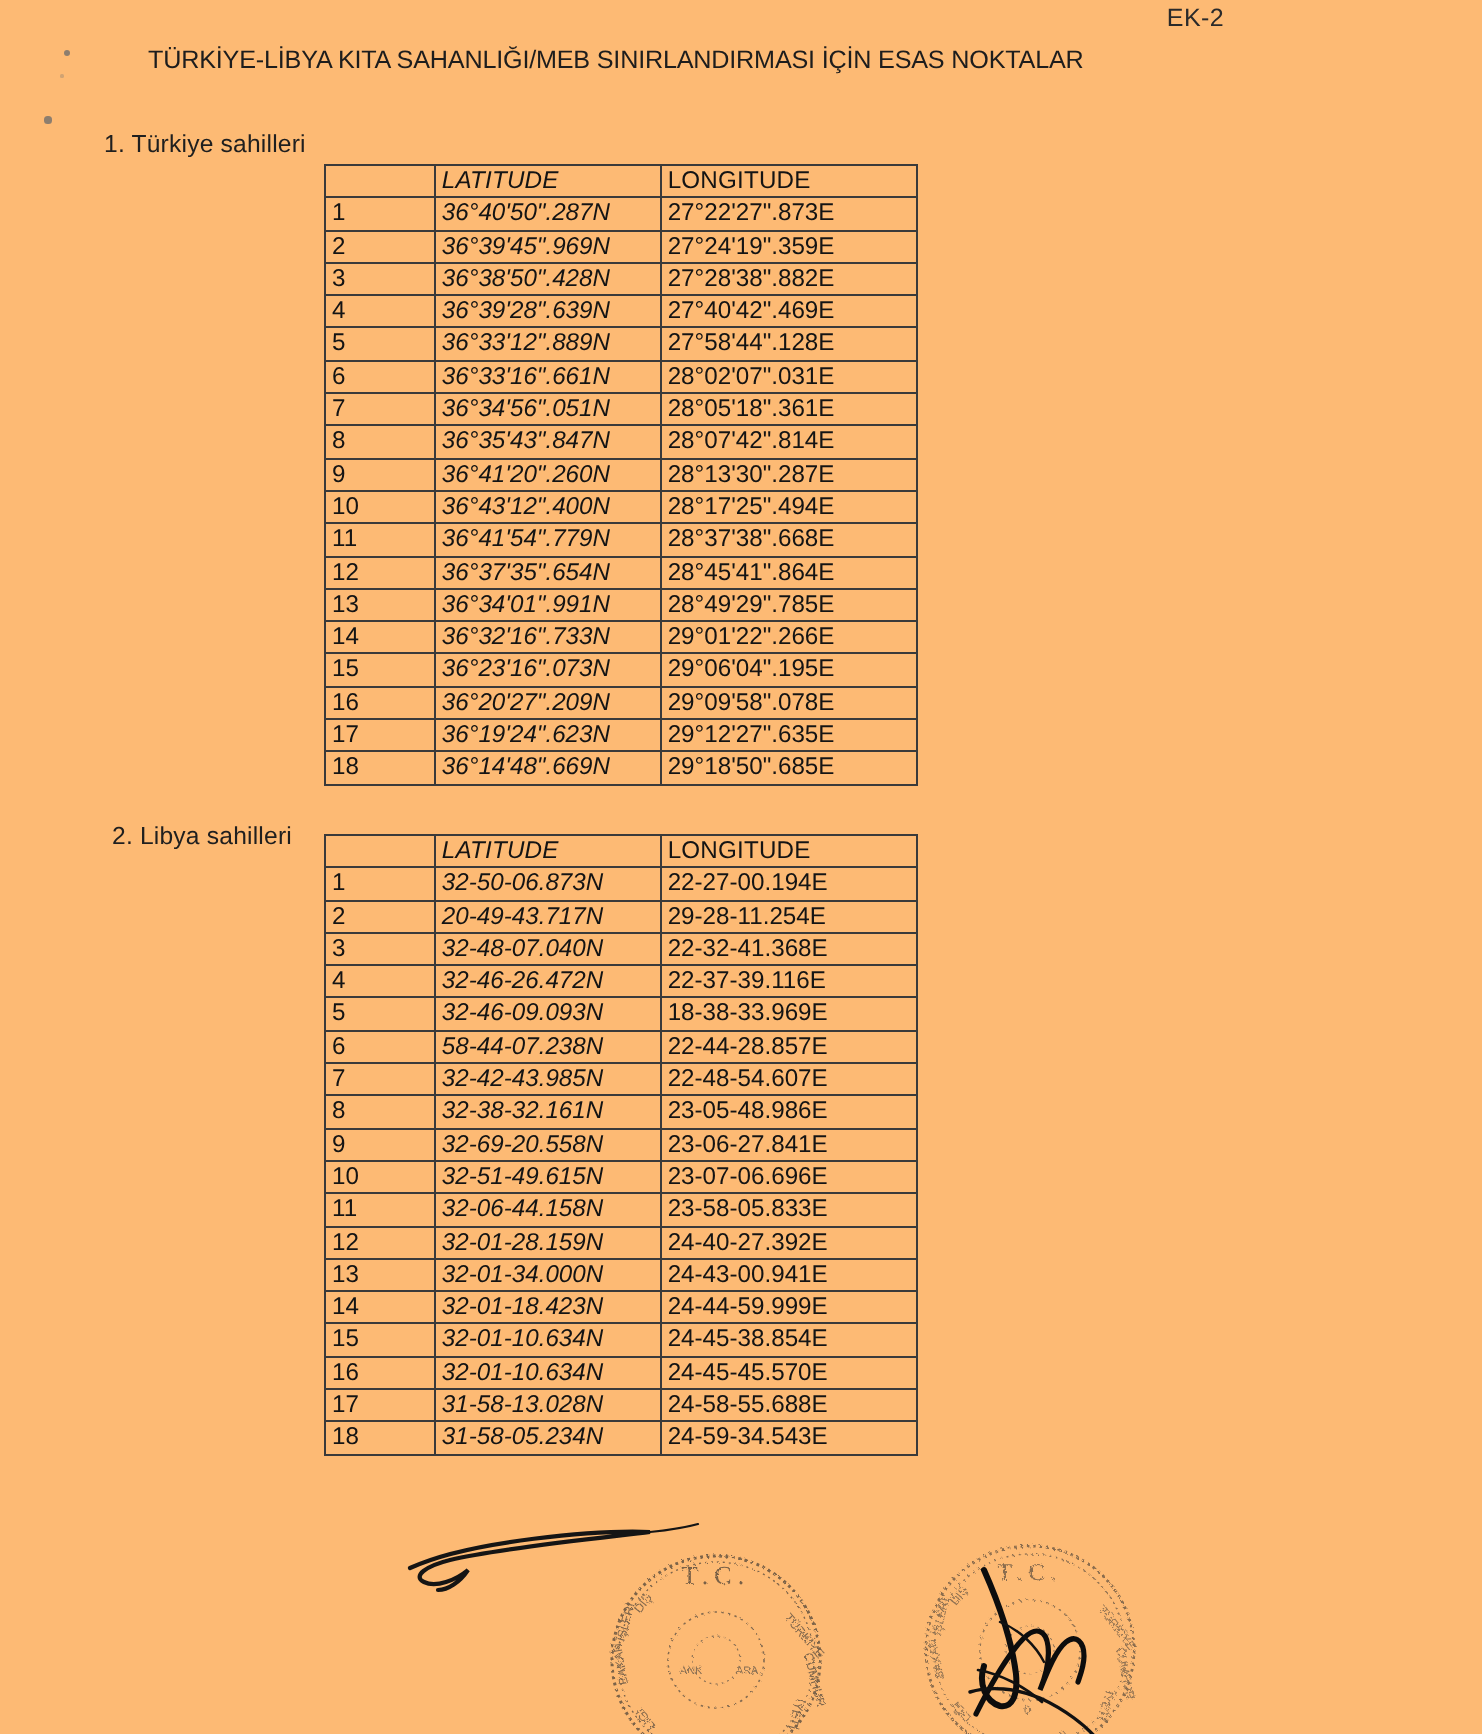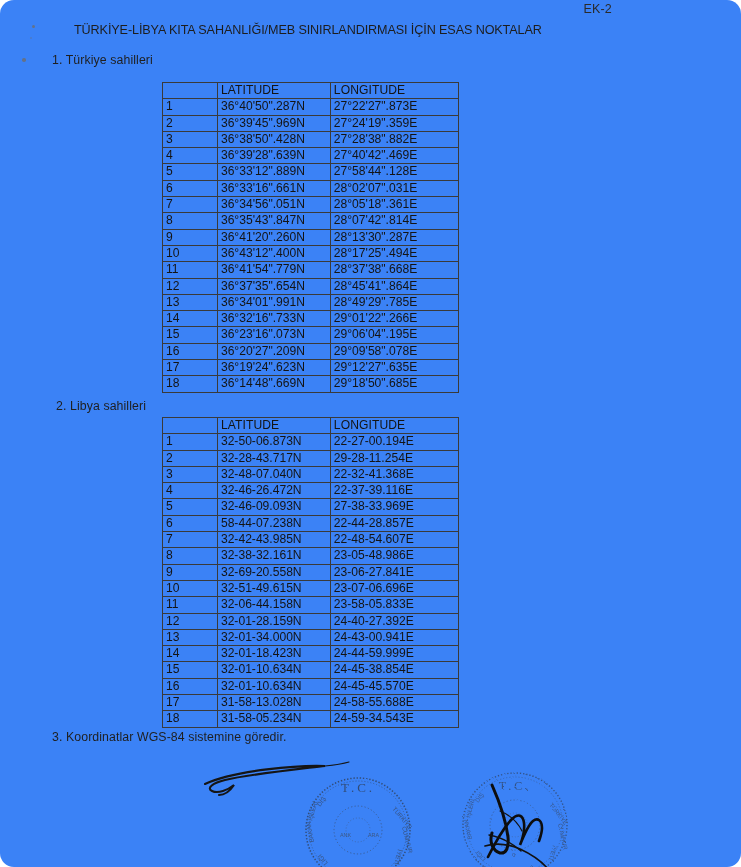--- a/index.html
+++ b/index.html
@@ -14,22 +14,21 @@
     position: relative;
     overflow: hidden;
     font-family: "Liberation Sans", sans-serif;
     color: #1b1b1b;
     -webkit-font-smoothing: antialiased;
   }
 
   .page {
     position: absolute;
     inset: 0;
-    background: #3b82f6;
-    border-radius: 14px;
+    background: #fdba74;
   }
 
   
   .speck {
     position: absolute;
     background: #6d6d6d;
     border-radius: 50%;
     opacity: .78;
   }
 
@@ -55,20 +54,21 @@
     color: #1d1d1d;
     text-align: center;
   }
 
   .section-heading {
     position: absolute;
     font-size: 12.3px;
     letter-spacing: .1px;
     color: #1f1f1f;
     white-space: nowrap;
+    margin-top: 12px;
   }
   #sec-tr  { top: 53px;  left: 52px; }
   #sec-ly  { top: 399px; left: 56px; }
   #sec-note{ top: 730px; left: 52px; }
 
   
   .coord-table {
     position: absolute;
     left: 162px;
     border-collapse: collapse;
@@ -86,21 +86,21 @@
     height: 15.3px;
     line-height: 15.3px;
     text-align: left;
     font-weight: normal;
     white-space: nowrap;
     overflow: hidden;
   }
   .coord-table th { letter-spacing: .1px; }
 
   .col-idx { width: 54px; }
-  .col-lat { width: 111px; }
+  .col-lat { width: 111px; font-style: italic; }
   .col-lon { width: 126px; }
 
   .coord-table thead th.col-idx { border-right: 1px solid #3a3a3a; }
 
   
   .sig-layer {
     position: absolute;
     left: 0;
     top: 745px;
     width: 741px;
@@ -245,37 +245,37 @@
       </tr>
     </thead>
     <tbody>
         <tr>
           <td class="col-idx">1</td>
           <td class="col-lat">32-50-06.873N</td>
           <td class="col-lon">22-27-00.194E</td>
         </tr>
         <tr>
           <td class="col-idx">2</td>
-          <td class="col-lat">32-28-43.717N</td>
+          <td class="col-lat">20-49-43.717N</td>
           <td class="col-lon">29-28-11.254E</td>
         </tr>
         <tr>
           <td class="col-idx">3</td>
           <td class="col-lat">32-48-07.040N</td>
           <td class="col-lon">22-32-41.368E</td>
         </tr>
         <tr>
           <td class="col-idx">4</td>
           <td class="col-lat">32-46-26.472N</td>
           <td class="col-lon">22-37-39.116E</td>
         </tr>
         <tr>
           <td class="col-idx">5</td>
           <td class="col-lat">32-46-09.093N</td>
-          <td class="col-lon">27-38-33.969E</td>
+          <td class="col-lon">18-38-33.969E</td>
         </tr>
         <tr>
           <td class="col-idx">6</td>
           <td class="col-lat">58-44-07.238N</td>
           <td class="col-lon">22-44-28.857E</td>
         </tr>
         <tr>
           <td class="col-idx">7</td>
           <td class="col-lat">32-42-43.985N</td>
           <td class="col-lon">22-48-54.607E</td>
@@ -331,21 +331,20 @@
           <td class="col-lon">24-58-55.688E</td>
         </tr>
         <tr>
           <td class="col-idx">18</td>
           <td class="col-lat">31-58-05.234N</td>
           <td class="col-lon">24-59-34.543E</td>
         </tr>
       </tbody>
   </table>
 
-  <div class="section-heading" id="sec-note">3. Koordinatlar WGS-84 sistemine göredir.</div>
 
   <div class="sig-layer">
     <svg width="741" height="122" viewBox="0 0 741 122" xmlns="http://www.w3.org/2000/svg">
       <defs>
         <filter id="rough">
           <feTurbulence type="fractalNoise" baseFrequency="0.9" numOctaves="3" result="n"></feTurbulence>
           <feDisplacementMap in="SourceGraphic" in2="n" scale="1.6"></feDisplacementMap>
         </filter>
         <filter id="rough2">
           <feTurbulence type="fractalNoise" baseFrequency="1.1" numOctaves="2" result="n2"></feTurbulence>

